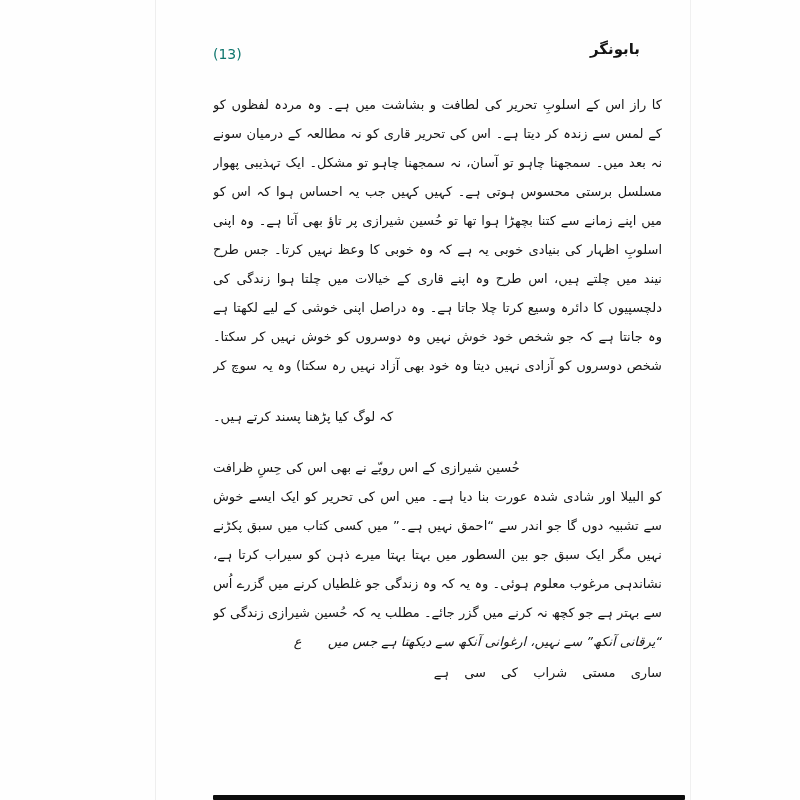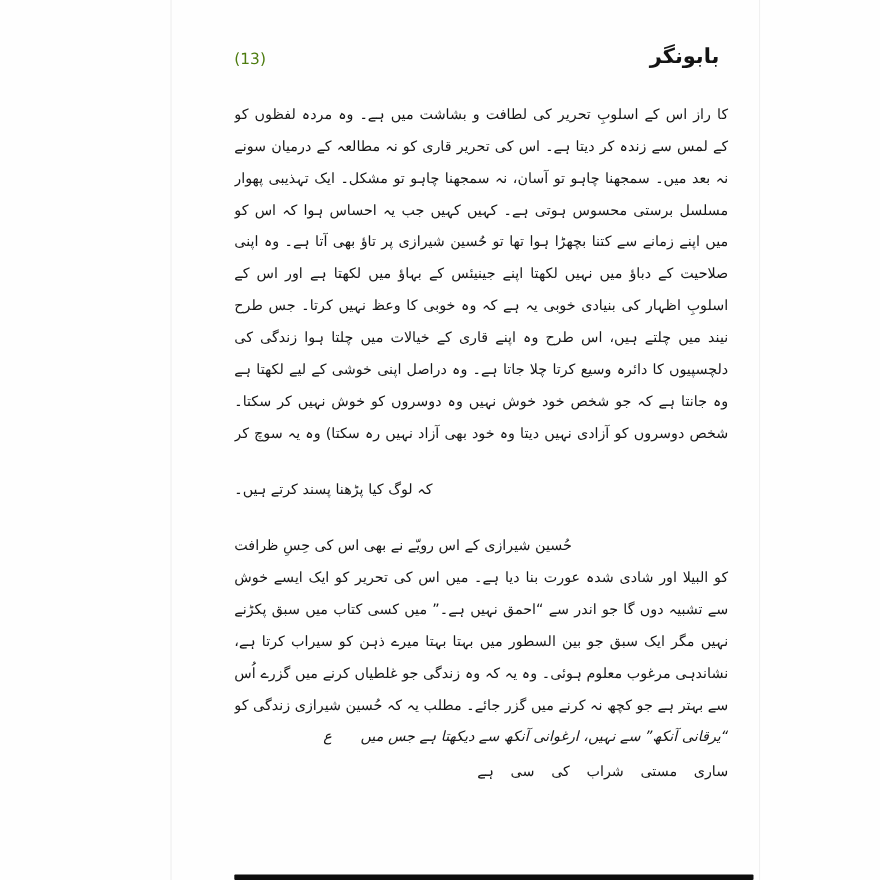--- a/index.html
+++ b/index.html
@@ -39,31 +39,31 @@
   }
   .header-row {
     position: absolute;
     left: 213px; top: 40px;
     width: 449px; height: 28px;
     direction: rtl;
     color: #141414;
   }
   .book-title {
     position: absolute;
-    right: 8px; top: 0;
-    font-size: 19px;
+    right: 22px; top: 0;
+    font-size: 15px;
     font-weight: bold;
     letter-spacing: 0.5px;
   }
   .page-number {
     position: absolute;
     left: 0; top: 6px;
     font-size: 14px;
     direction: ltr;
-    color: #4d7c0f;
+    color: #0f766e;
   }
   .text-block {
     position: absolute;
     left: 213px; top: 90px;
     width: 449px;
     direction: rtl;
     color: #161616;
     font-size: 13px;
   }
   .l {
@@ -110,21 +110,20 @@
     <span class="book-title">بابونگر</span>
     <span class="page-number">(13)</span>
   </div>
 
   <div class="text-block">
     <div class="l just">کا راز اس کے اسلوبِ تحریر کی لطافت و بشاشت میں ہے۔ وہ مردہ لفظوں کو بھی اپنے قلم</div>
     <div class="l just">کے لمس سے زندہ کر دیتا ہے۔ اس کی تحریر قاری کو نہ مطالعہ کے درمیان سونے دیتی ہے</div>
     <div class="l just">نہ بعد میں۔ سمجھنا چاہو تو آسان، نہ سمجھنا چاہو تو مشکل۔ ایک تہذیبی پھوار اس کی تحریر پر</div>
     <div class="l just">مسلسل برستی محسوس ہوتی ہے۔ کہیں کہیں جب یہ احساس ہوا کہ اس کو پڑھنے سے پہلے</div>
     <div class="l just">میں اپنے زمانے سے کتنا بچھڑا ہوا تھا تو حُسین شیرازی پر تاؤ بھی آتا ہے۔ وہ اپنی</div>
-    <div class="l just">صلاحیت کے دباؤ میں نہیں لکھتا اپنے جینیئس کے بہاؤ میں لکھتا ہے اور اس کے</div>
     <div class="l just">اسلوبِ اظہار کی بنیادی خوبی یہ ہے کہ وہ خوبی کا وعظ نہیں کرتا۔ جس طرح بعض لوگ</div>
     <div class="l just">نیند میں چلتے ہیں، اس طرح وہ اپنے قاری کے خیالات میں چلتا ہوا زندگی کی</div>
     <div class="l just">دلچسپیوں کا دائرہ وسیع کرتا چلا جاتا ہے۔ وہ دراصل اپنی خوشی کے لیے لکھتا ہے کیونکہ</div>
     <div class="l just">وہ جانتا ہے کہ جو شخص خود خوش نہیں وہ دوسروں کو خوش نہیں کر سکتا۔ (جس طرح جو</div>
     <div class="l just">شخص دوسروں کو آزادی نہیں دیتا وہ خود بھی آزاد نہیں رہ سکتا) وہ یہ سوچ کر نہیں لکھتا</div>
     <div class="l left">کہ لوگ کیا پڑھنا پسند کرتے ہیں۔</div>
     <div class="l left">حُسین شیرازی کے اس رویّے نے بھی اس کی حِسِ ظرافت</div>
     <div class="l just">کو البیلا اور شادی شدہ عورت بنا دیا ہے۔ میں اس کی تحریر کو ایک ایسے خوش لباس شخص</div>
     <div class="l just">سے تشبیہ دوں گا جو اندر سے “احمق نہیں ہے۔” میں کسی کتاب میں سبق پکڑنے کا عادی</div>
     <div class="l just">نہیں مگر ایک سبق جو بین السطور میں بہتا بہتا میرے ذہن کو سیراب کرتا ہے، اس کی</div>

